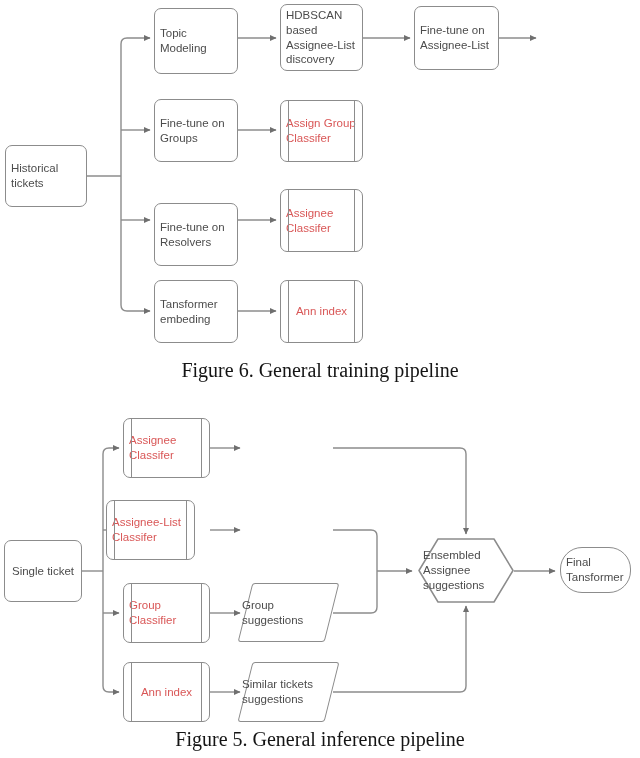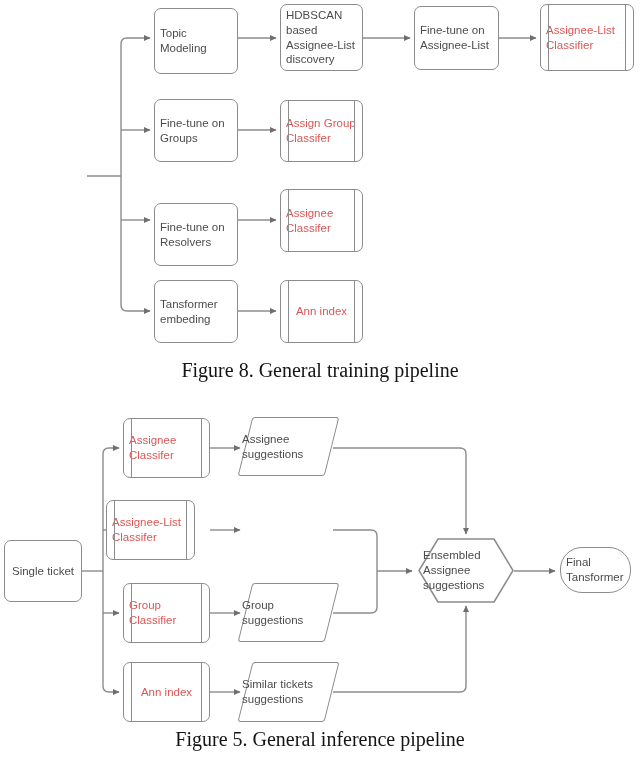--- a/index.html
+++ b/index.html
@@ -60,32 +60,32 @@
       <path class="edge" d="M121,130 L150,130" marker-end="url(#ah4)"></path>
       <path class="edge" d="M121,220 L150,220" marker-end="url(#ah4)"></path>
       <path class="edge" d="M238,38 L276,38" marker-end="url(#ah4)"></path>
       <path class="edge" d="M363,38 L410,38" marker-end="url(#ah4)"></path>
       <path class="edge" d="M499,38 L536,38" marker-end="url(#ah4)"></path>
       <path class="edge" d="M238,130 L276,130" marker-end="url(#ah4)"></path>
       <path class="edge" d="M238,220 L276,220" marker-end="url(#ah4)"></path>
       <path class="edge" d="M238,311 L276,311" marker-end="url(#ah4)"></path>
     </svg>
 
+    <div class="node" style="left:5px;top:145px;width:82px;height:62px;">
+      <div class="node-text">Historical tickets</div>
+    </div>
 
     <div class="node" style="left:154px;top:8px;width:84px;height:66px;">
       <div class="node-text">Topic Modeling</div>
     </div>
     <div class="node" style="left:280px;top:4px;width:83px;height:67px;">
       <div class="node-text">HDBSCAN based Assignee-List discovery</div>
     </div>
     <div class="node" style="left:414px;top:6px;width:85px;height:64px;">
       <div class="node-text">Fine-tune on Assignee-List</div>
-    </div>
-    <div class="node process red" style="left:540px;top:4px;width:94px;height:67px;">
-      <div class="node-text">Assignee-List Classifier</div>
     </div>
 
     <div class="node" style="left:154px;top:99px;width:84px;height:63px;">
       <div class="node-text">Fine-tune on Groups</div>
     </div>
     <div class="node process red" style="left:280px;top:100px;width:83px;height:62px;">
       <div class="node-text">Assign Group Classifer</div>
     </div>
 
     <div class="node" style="left:154px;top:203px;width:84px;height:63px;">
@@ -95,21 +95,21 @@
       <div class="node-text">Assignee Classifer</div>
     </div>
 
     <div class="node" style="left:154px;top:280px;width:84px;height:63px;">
       <div class="node-text">Tansformer embeding</div>
     </div>
     <div class="node process red" style="left:280px;top:280px;width:83px;height:63px;">
       <div class="node-text">Ann index</div>
     </div>
 
-    <div class="caption" style="top:359px;">Figure 8. General training pipeline</div>
+    <div class="caption" style="top:359px;">Figure 6. General training pipeline</div>
   </div>
 
   <div class="fig" id="fig5">
 
     <svg class="edges" width="640" height="366">
       <defs>
         <marker id="ah5" markerWidth="8" markerHeight="8" refX="6" refY="3" orient="auto" markerUnits="userSpaceOnUse">
           <path class="ah" d="M0,0 L6.6,3 L0,6 Z"></path>
         </marker>
       </defs>
@@ -140,24 +140,20 @@
     <div class="node process red" style="left:106px;top:108px;width:89px;height:60px;">
       <div class="node-text">Assignee-List Classifer</div>
     </div>
     <div class="node process red" style="left:123px;top:191px;width:87px;height:60px;">
       <div class="node-text">Group Classifier</div>
     </div>
     <div class="node process red" style="left:123px;top:270px;width:87px;height:60px;">
       <div class="node-text">Ann index</div>
     </div>
 
-    <div class="pgram" style="left:237px;top:25px;width:103px;height:59px;">
-      <div class="skew"></div>
-      <div class="node-text">Assignee suggestions</div>
-    </div>
     <div class="pgram" style="left:237px;top:191px;width:103px;height:59px;">
       <div class="skew"></div>
       <div class="node-text">Group suggestions</div>
     </div>
     <div class="pgram" style="left:237px;top:270px;width:103px;height:60px;">
       <div class="skew"></div>
       <div class="node-text">Similar tickets suggestions</div>
     </div>
 
     <div class="hex" style="left:418px;top:146px;width:96px;height:65px;">

